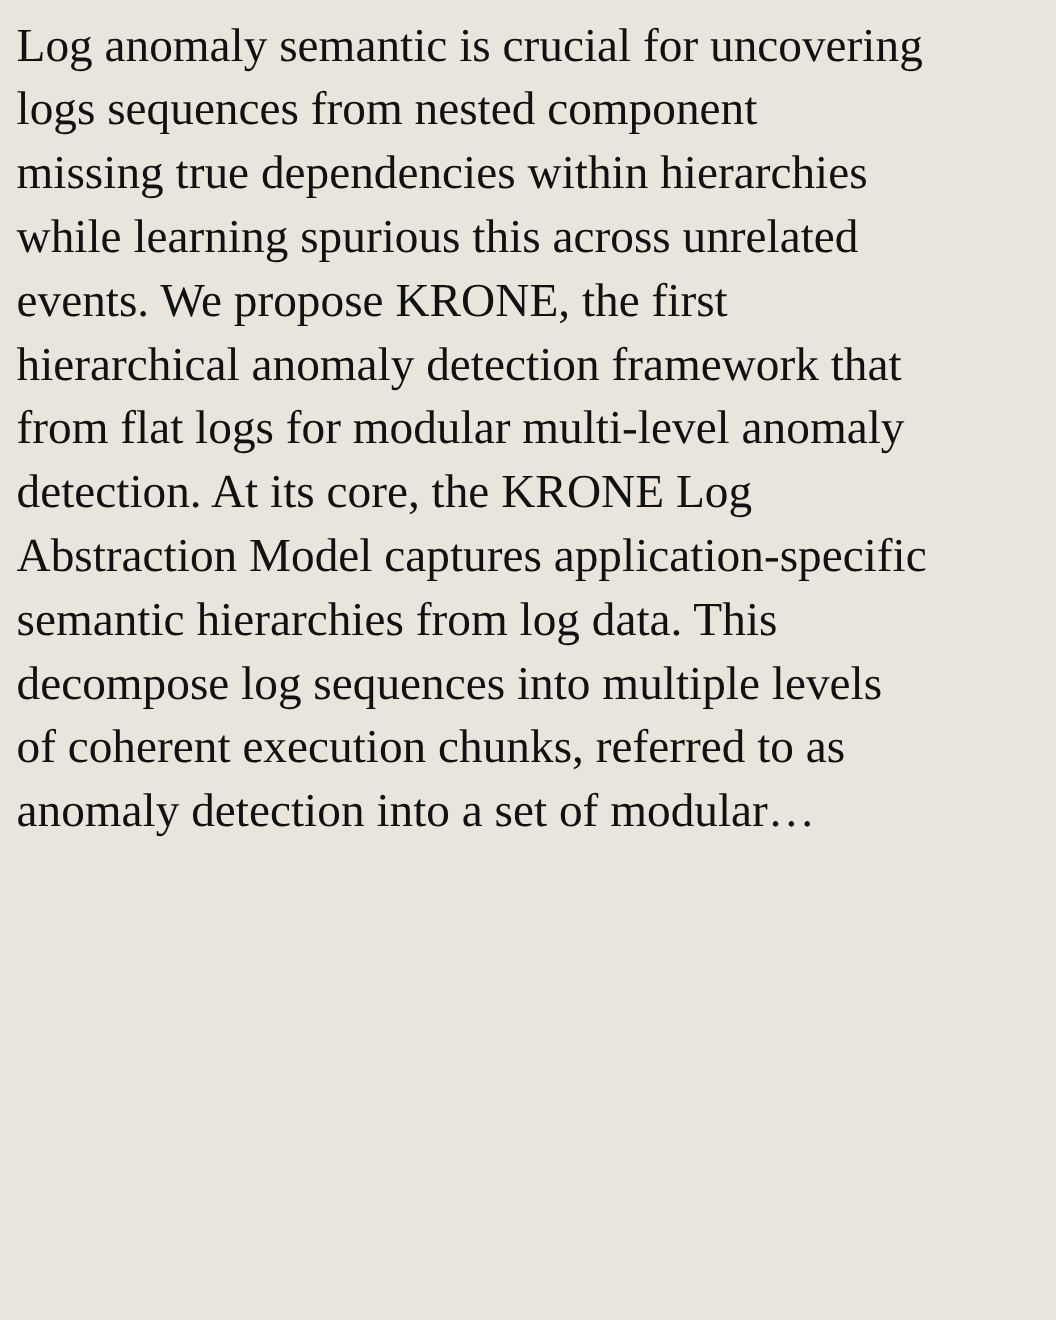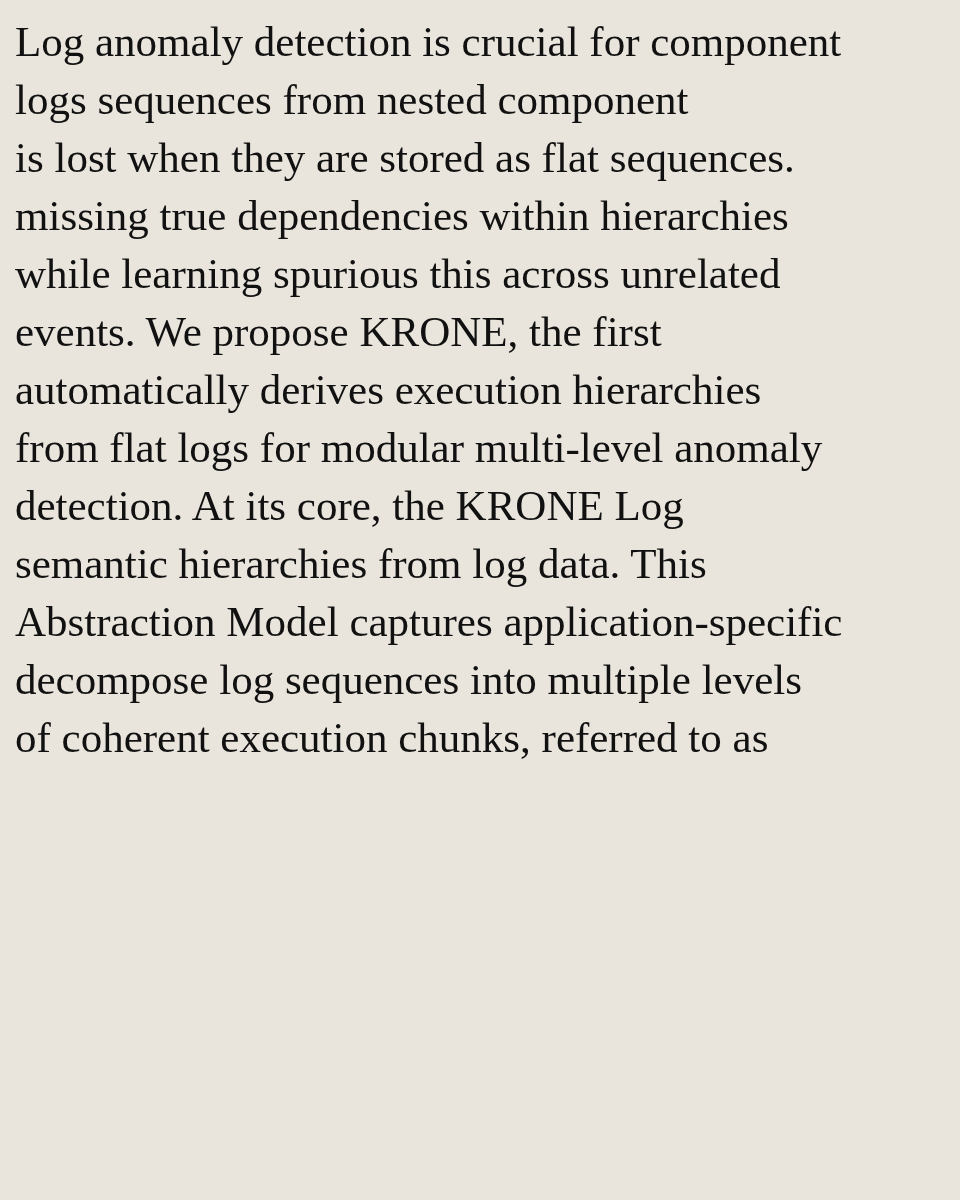--- a/index.html
+++ b/index.html
@@ -26,26 +26,26 @@
     .line {
       display: block;
       white-space: nowrap;
       height: 58px;
     }
   </style>
 </head>
 <body>
 
 <div class="doc">
-  <span class="line">Log anomaly detection is crucial for component</span>
+  <span class="line">Log anomaly semantic is crucial for uncovering</span>
   <span class="line">logs sequences from nested component</span>
-  <span class="line">is lost when they are stored as flat sequences.</span>
   <span class="line">missing true dependencies within hierarchies</span>
   <span class="line">while learning spurious this across unrelated</span>
   <span class="line">events. We propose KRONE, the first</span>
-  <span class="line">automatically derives execution hierarchies</span>
+  <span class="line">hierarchical anomaly detection framework that</span>
   <span class="line">from flat logs for modular multi-level anomaly</span>
   <span class="line">detection. At its core, the KRONE Log</span>
+  <span class="line">Abstraction Model captures application-specific</span>
   <span class="line">semantic hierarchies from log data. This</span>
-  <span class="line">Abstraction Model captures application-specific</span>
   <span class="line">decompose log sequences into multiple levels</span>
   <span class="line">of coherent execution chunks, referred to as</span>
+  <span class="line">anomaly detection into a set of modular…</span>
 </div>
 
 </body></html>

